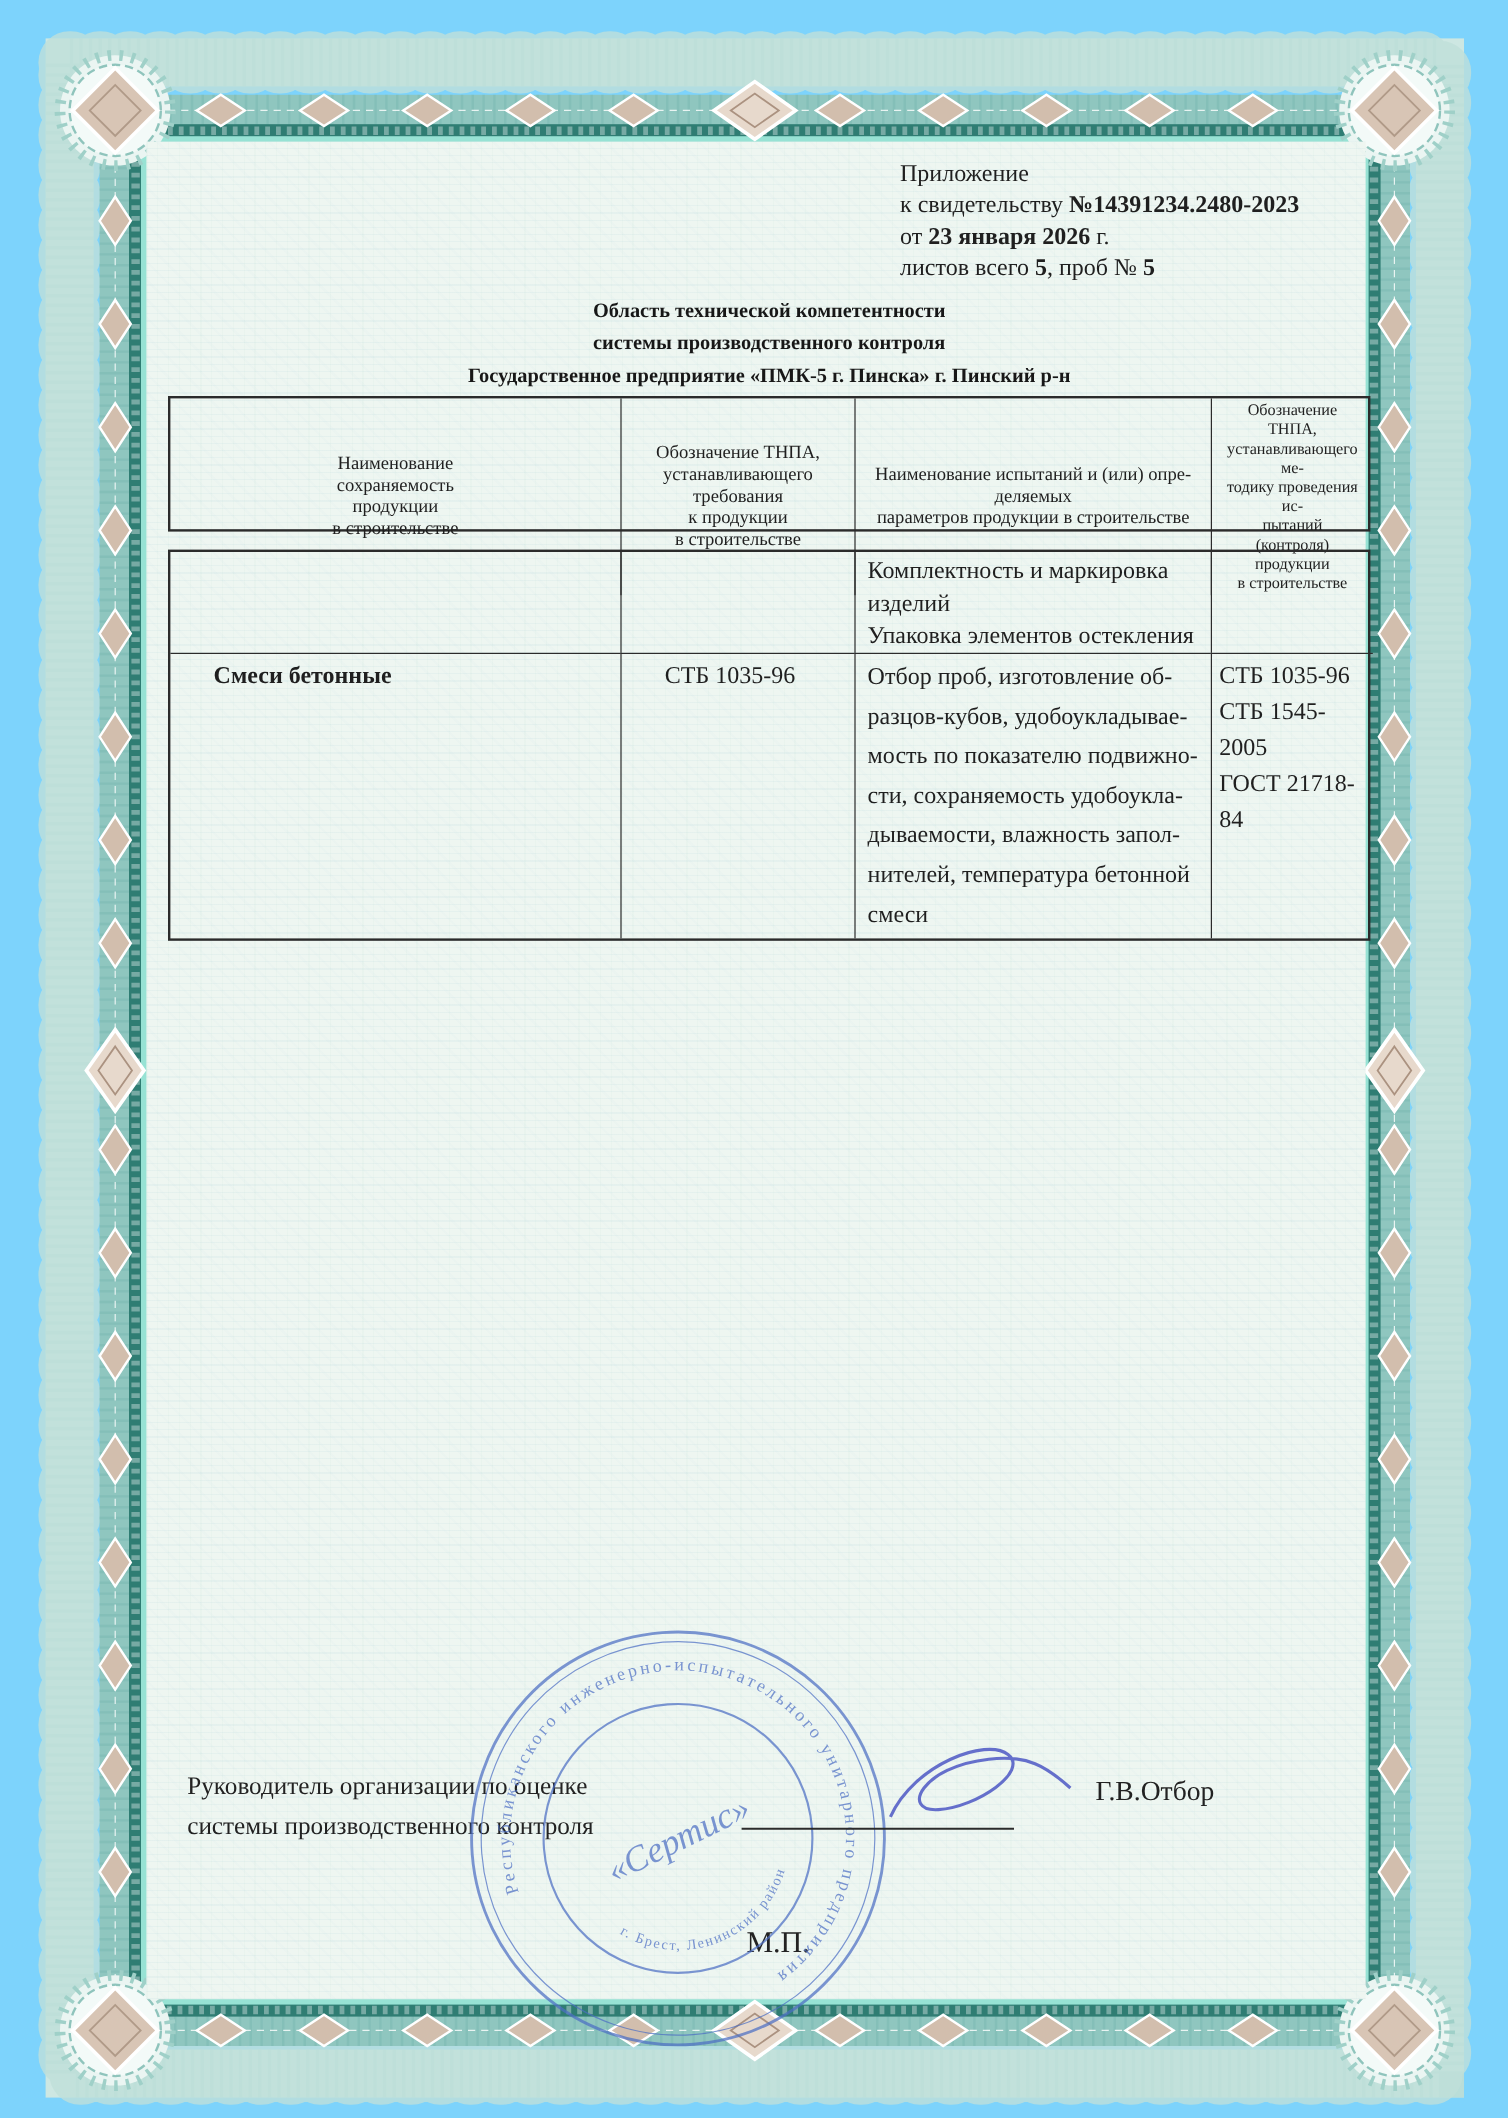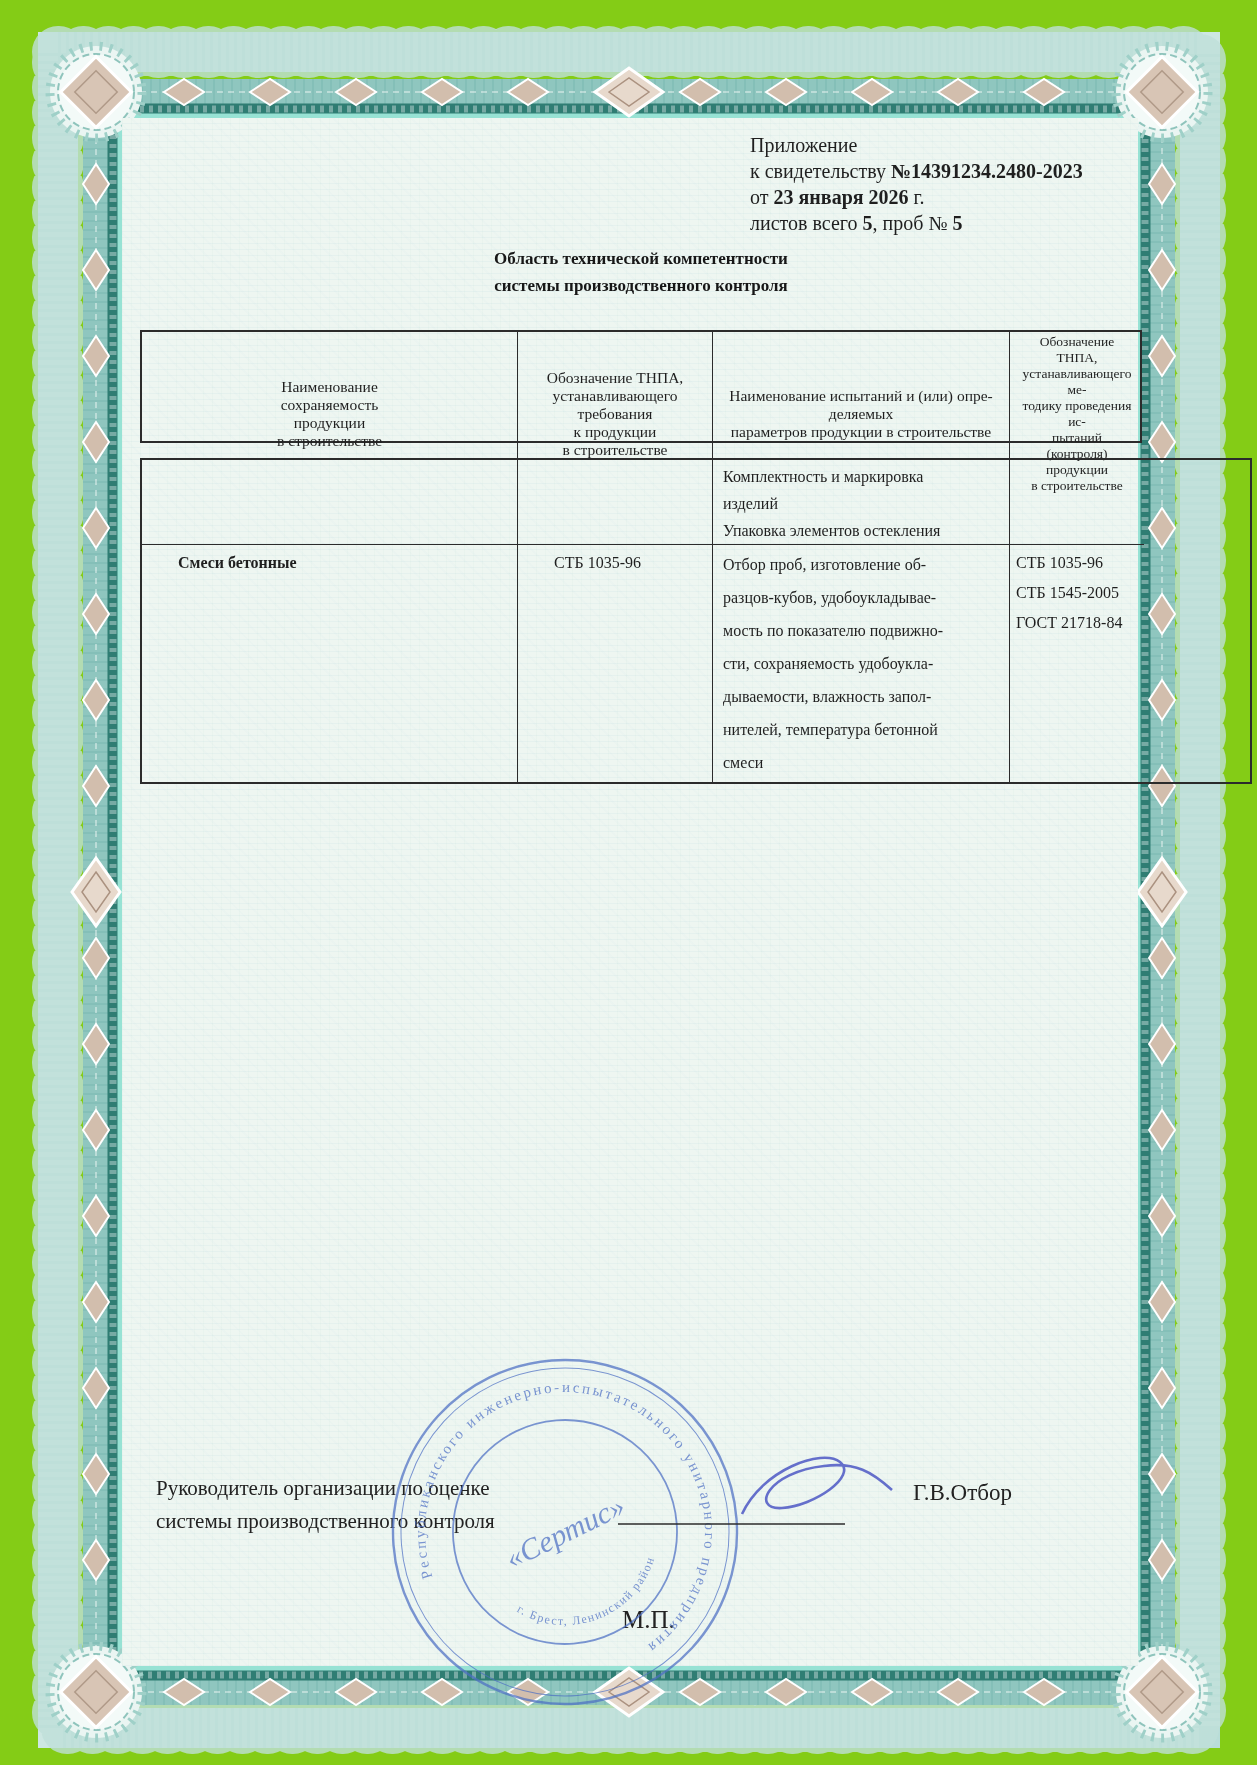--- a/index.html
+++ b/index.html
@@ -1,18 +1,18 @@
 <!DOCTYPE html>
 <html><head>
 <meta charset="utf-8">
 <style>
   html,body{margin:0;padding:0;background:#ffffff;}
   .page{
     position:relative;width:1257px;height:1765px;overflow:hidden;
-    font-family:"Liberation Serif", serif;color:#1f1f1f;background:#84cc16;
+    font-family:"Liberation Serif", serif;color:#1f1f1f;background:#7dd3fc;
   }
   .frame-svg{position:absolute;left:0;top:0;pointer-events:none;}
   .paper-texture{
     position:absolute;left:122px;top:118px;width:1016px;height:1548px;
     background:
       repeating-linear-gradient(0deg, rgba(120,180,200,0.08) 0 1px, transparent 1px 6px),
       repeating-linear-gradient(90deg, rgba(140,200,175,0.05) 0 1px, transparent 1px 9px),
       repeating-linear-gradient(45deg, rgba(160,200,220,0.04) 0 2px, transparent 2px 11px),
       #eef6f1;
   }
@@ -31,25 +31,25 @@
     border:2px solid #2b2b2b;box-sizing:border-box;
   }
   .thead .hcell{
     display:flex;align-items:center;justify-content:center;text-align:center;
     font-size:15.5px;line-height:18px;white-space:pre-line;
     border-left:1.5px solid #2b2b2b;box-sizing:border-box;padding:2px 11px;
   }
   .thead .hcell:first-child{border-left:none;}
   .thead .hcell.small{font-size:13.5px;line-height:16px;}
   .tbody{
-    position:absolute;left:140px;top:458px;width:1112px;
+    position:absolute;left:140px;top:458px;width:1002px;
     display:grid;grid-template-columns:375px 195px 297px 135px;
     grid-template-rows:84px 238px;
     border:2px solid #2b2b2b;box-sizing:border-box;
-    font-size:16px;
+    font-size:20px;
   }
   .tbody .cell{
     border-left:1.5px solid #2b2b2b;box-sizing:border-box;
     padding:3px 8px 3px 8px;white-space:pre-line;
   }
   .tbody .cell.c0{border-left:none;}
   .tbody .row2{border-top:1.5px solid #2b2b2b;padding-left:36px;}
   .cell.tests-1{line-height:27px;padding-left:10px;}
   .cell.tests-2{line-height:33px;padding-left:10px;}
   .cell.product{font-weight:700;line-height:30px;}
@@ -170,20 +170,21 @@
   <div class="annotation">
     <div>Приложение</div>
     <div><span>к свидетельству </span><b>№14391234.2480-2023</b></div>
     <div><span>от </span><b>23 января 2026</b><span> г.</span></div>
     <div><span>листов всего </span><b>5</b><span>, проб  № </span><b>5</b></div>
   </div>
 
   <div class="doc-title">
     <div>Область технической компетентности</div>
     <div>системы производственного контроля</div>
+    <div>Государственное предприятие «ПМК-5 г. Пинска» г. Пинский р-н</div>
   </div>
 
   <div class="thead">
     <div class="hcell">Наименование
 сохраняемость
 продукции
 в строительстве</div>
     <div class="hcell">Обозначение ТНПА,
 устанавливающего
 требования

